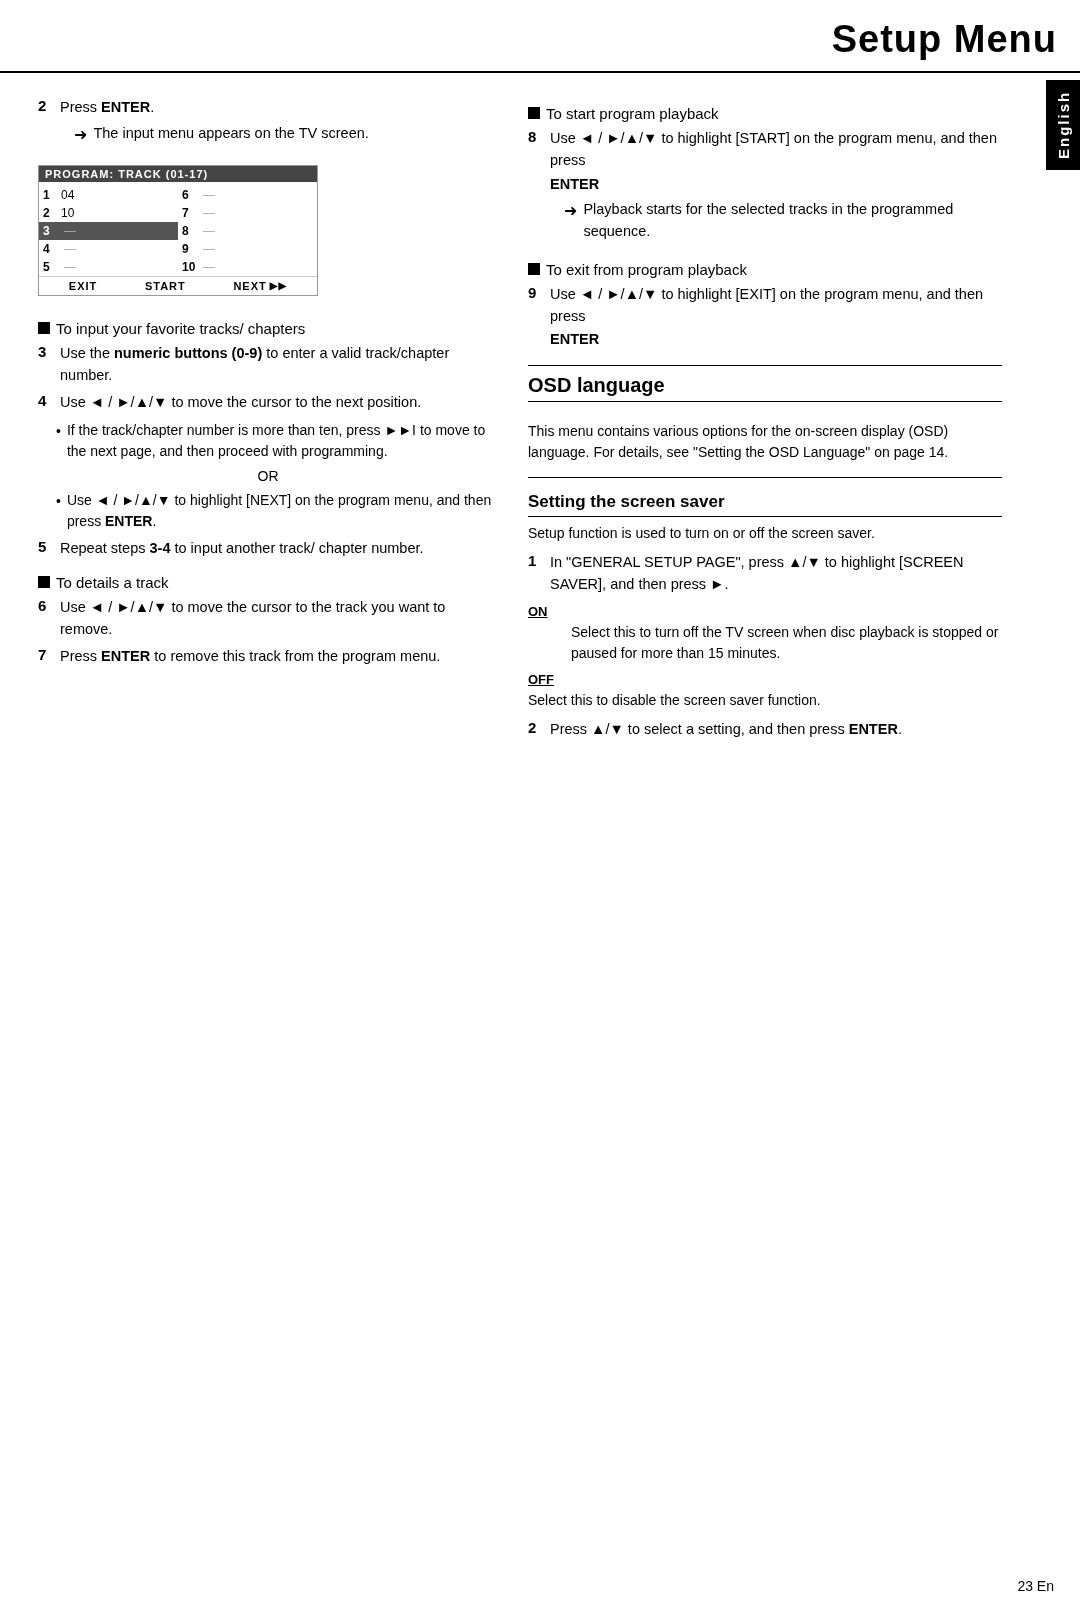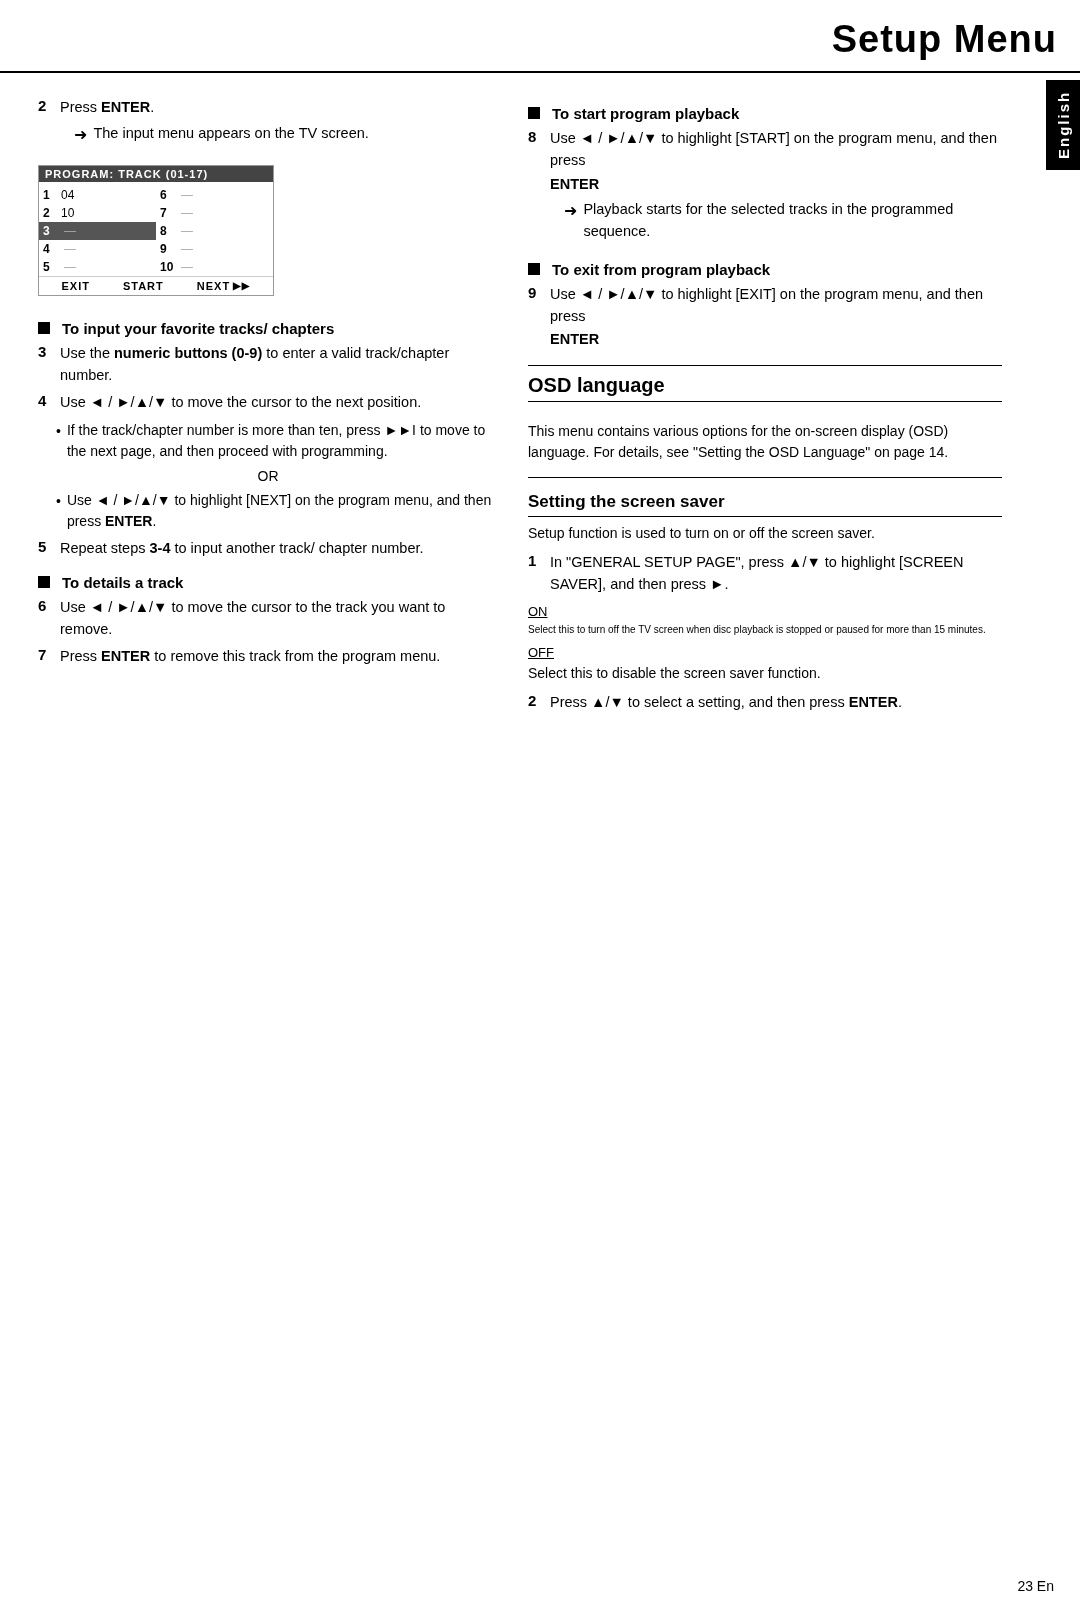--- a/index.html
+++ b/index.html
@@ -61,24 +61,24 @@
 
     .right-col {
       flex: 1;
       padding-right: 40px;
     }
 
     
     .section-heading {
       display: flex;
       align-items: flex-start;
-      font-weight: bold;
+      font-weight: normal;
       font-size: 15px;
       margin: 14px 0 6px 0;
-      gap: 12px;
+      gap: 6px;
     }
     .section-heading .square-bullet {
       display: inline-block;
       width: 12px;
       height: 12px;
       background: #000;
       margin-top: 2px;
       flex-shrink: 0;
     }
 
@@ -122,21 +122,21 @@
       font-size: 14px;
       margin: 6px 0;
       color: #000000;
     }
 
     
     .program-table-container {
       margin: 8px 0 10px 0;
       border: 1px solid #999;
       display: inline-block;
-      width: 236px;
+      width: 280px;
     }
     .program-table-header {
       background: #444;
       color: #fff;
       font-size: 11px;
       font-weight: bold;
       padding: 2px 6px;
       letter-spacing: 1px;
     }
     .program-table-body {
@@ -213,21 +213,21 @@
     .subsection-heading {
       font-size: 17px;
       font-weight: bold;
       margin: 14px 0 6px 0;
       border-bottom: 1px solid #000;
       padding-bottom: 4px;
     }
 
     
     .label-on, .label-off {
-      font-weight: normal;
+      font-weight: bold;
       font-size: 13px;
       text-decoration: underline;
       margin: 8px 0 3px 0;
       display: block;
     }
 
     
     .page-number {
       position: absolute;
       bottom: 24px;
@@ -463,21 +463,21 @@
     <p style="font-size:14px;line-height:1.5;margin-bottom:8px;">Setup function is used to turn on or off the screen saver.</p>
 
     <div class="step-row">
       <span class="step-row-num">1</span>
       <div class="step-row-content">
         <span>In "GENERAL SETUP PAGE", press ▲/▼ to highlight [SCREEN SAVER], and then press ►.</span>
       </div>
     </div>
 
     <span class="label-on">ON</span>
-    <p style="font-size:10px;line-height:1.5;margin-bottom:8px;">Select this to turn off the TV screen when disc playback is stopped or paused for more than 15 minutes.</p>
+    <p style="font-size:14px;line-height:1.5;margin-bottom:8px;margin-left:43px;">Select this to turn off the TV screen when disc playback is stopped or paused for more than 15 minutes.</p>
 
     <span class="label-off">OFF</span>
     <p style="font-size:14px;line-height:1.5;margin-bottom:8px;">Select this to disable the screen saver function.</p>
 
     <div class="step-row">
       <span class="step-row-num">2</span>
       <div class="step-row-content">
         <span>Press ▲/▼ to select a setting, and then press </span><span class="bold">ENTER</span><span>.</span>
       </div>
     </div>

